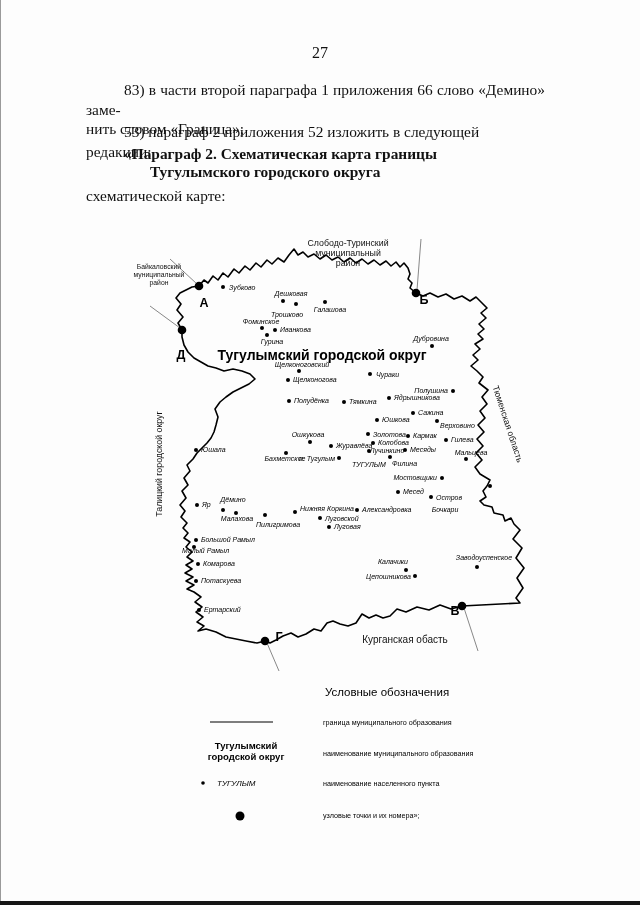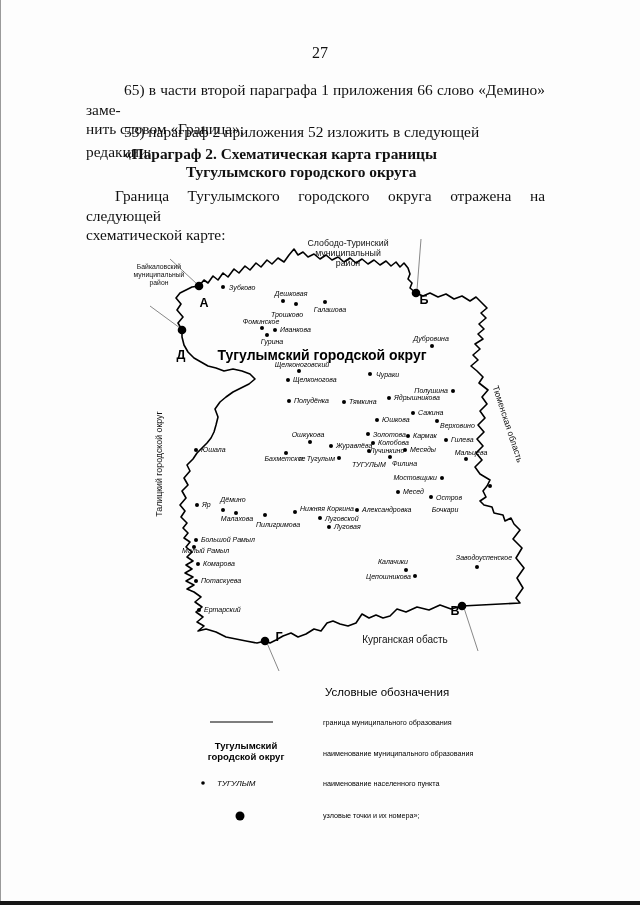--- a/index.html
+++ b/index.html
@@ -29,35 +29,34 @@
   .legend-line{stroke:#000;stroke-width:1.2;}
   .scan-bottom{position:absolute;left:0;right:0;bottom:0;height:4px;background:#161616;}
   .scan-left{position:absolute;left:0;top:0;bottom:0;width:1px;background:#9a9a9a;}
 </style>
 </head>
 <body>
 
 <div class="full" style="top:44px">27</div>
 
 <div class="doc" style="top:80px">
-  <div class="jline ind38">65) в части второй параграфа 1 приложения 66 слово «Демино» заме-</div>
+  <div class="jline ind38">83) в части второй параграфа 1 приложения 66 слово «Демино» заме-</div>
   <div>нить словом «Граница»;</div>
 </div>
 
 <div class="doc" style="top:122px">
   <div class="ind38">53) параграф 2 приложения 52 изложить в следующей редакции:</div>
 </div>
 
 <div class="doc heading" style="top:145px">
   <div class="ind38 bold">«Параграф 2. Схематическая карта границы</div>
-  <div class="bold" style="margin-left:100px">Тугулымского городского округа</div>
+  <div class="bold" style="margin-left:64px">Тугулымского городского округа</div>
 </div>
 
 <div class="doc" style="top:186px">
-  <div class="jline ind29">Граница Тугулымского городского округа отражена на следующей</div>
   <div>схематической карте:</div>
 </div>
 
 <svg id="map-svg" width="640" height="602" viewBox="0 228 640 602">
     <path d="M199,286 L204,280 208,283 213,276 218,280 223,273 228,277 234,269 239,273 245,266 250,270 256,263 261,267 267,260 272,264 278,258 284,262 289,255 294,249 298,255 303,252 308,257 314,254 320,259 326,255 332,260 338,257 344,262 350,258 356,263 362,259 368,264 374,260 380,265 386,261 391,266 396,262 400,267 404,263 408,268 410,274 408,279 412,283 410,288 416,293 L423,296 430,293 438,297 446,294 454,299 462,296 470,301 476,297 482,303 487,308 481,313 486,318 479,324 484,329 478,334 483,339 475,344 480,349 473,355 478,360 471,366 477,371 483,377 479,383 488,390 482,397 487,404 480,411 485,418 478,425 484,432 477,439 483,446 476,453 482,460 475,467 480,474 490,480 487,486 483,491 486,497 480,501 484,505 492,507 494,513 503,515 505,521 511,518 514,524 520,530 513,539 522,548 516,558 524,568 517,578 523,588 516,598 520,603 L462,606 451,609 440,605 429,610 417,607 406,612 397,609 390,616 383,618 376,615 369,618 362,614 356,623 348,626 340,624 333,621 327,623 321,631 314,629 306,634 298,637 291,633 283,636 276,640 270,643 265,641 L257,643 246,641 236,639 226,637 216,632 206,629 198,631 L204,626 197,622 203,617 196,612 202,607 195,602 201,597 194,592 187,589 194,585 186,581 193,577 185,573 192,569 186,565 193,561 187,557 192,552 186,547 190,542 184,538 188,533 183,528 187,523 181,517 185,511 180,505 186,498 182,491 188,485 184,478 190,471 187,465 193,459 197,453 202,448 207,443 211,438 214,432 216,425 218,417 215,409 220,402 226,397 233,392 241,388 249,384 255,379 250,374 242,371 233,369 224,371 216,368 208,366 201,362 194,358 188,352 184,345 182,337 182,330 L178,323 183,317 177,310 181,304 176,298 180,293 186,290 192,287 199,286 Z" class="border"></path>
     <circle cx="490" cy="486" r="2" class="dot"></circle>
     <line x1="170" y1="259" x2="197" y2="284" class="leader"></line>
     <circle cx="199" cy="286" r="4.3" class="dot"></circle>
     <text x="204" y="307" class="node-label" text-anchor="middle">А</text>
     <line x1="421" y1="239" x2="417" y2="290" class="leader"></line>

